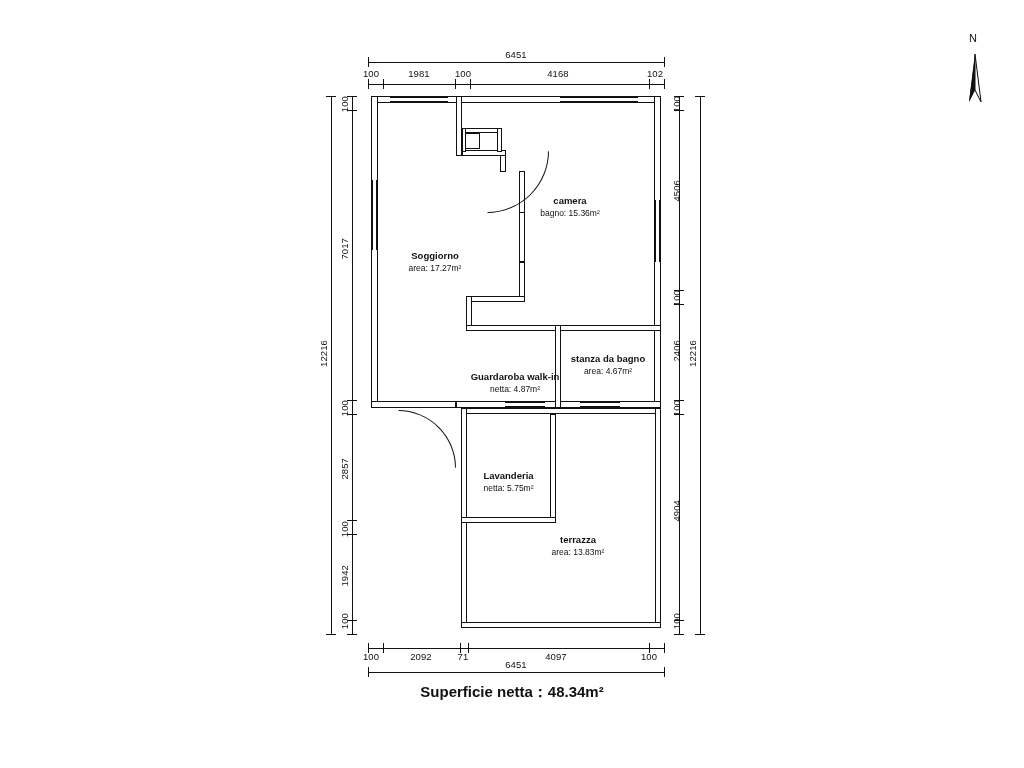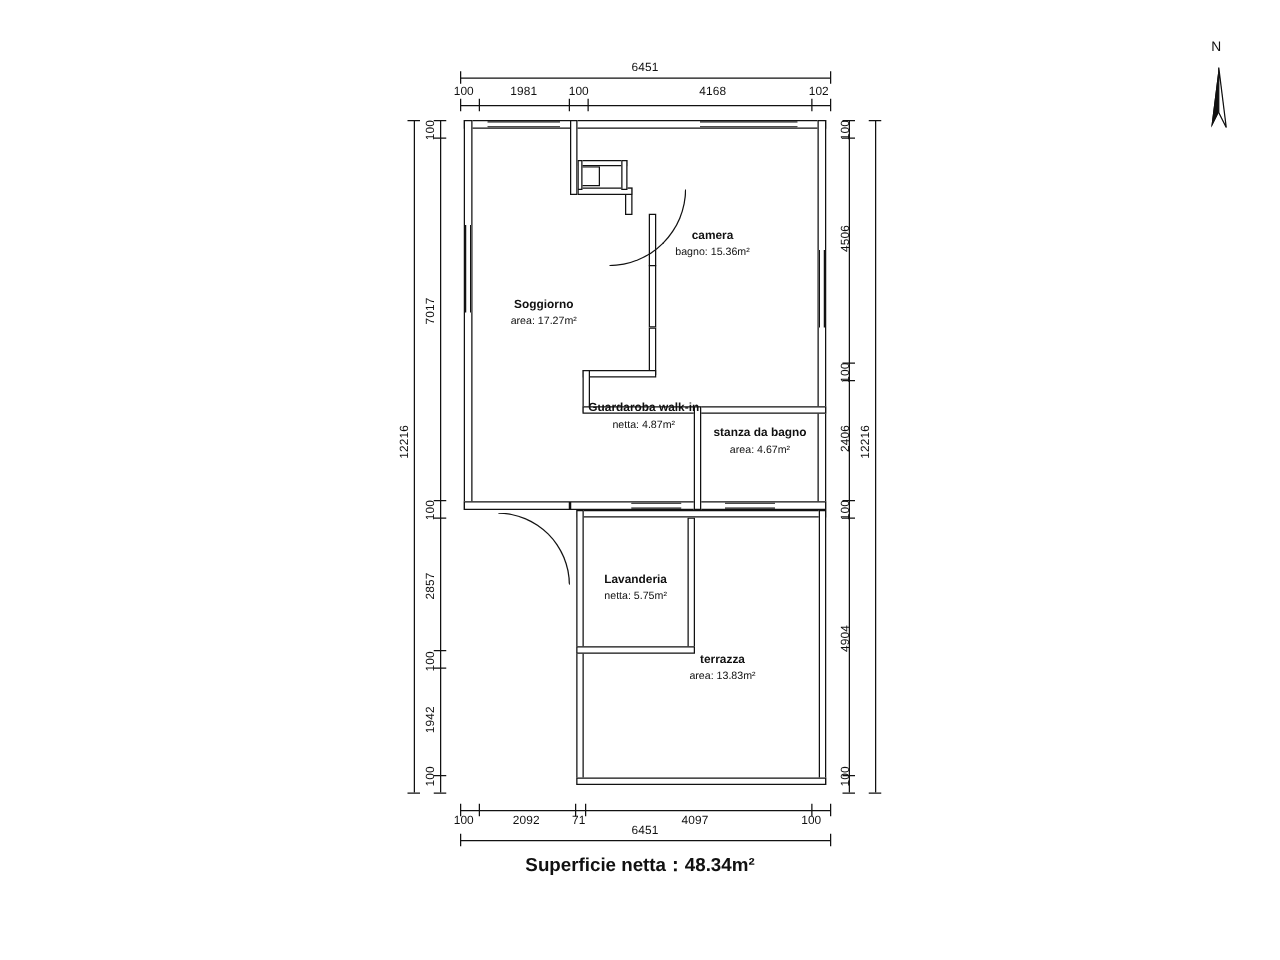--- a/index.html
+++ b/index.html
@@ -40,20 +40,21 @@
     background: #ffffff;
     border: 1px solid #111;
   }
   .room-label {
     position: absolute;
     text-align: center;
     font-size: 9.5px;
     color: #111;
     line-height: 1.35;
     white-space: nowrap;
+    margin-top: 12px;
   }
   .room-label .nm { font-weight: bold; display: block; font-size: 9.5px; }
   .room-label .ar { display: block; font-size: 8.5px; }
 
   
   .arc {
     position: absolute;
     border: 1px solid #111;
     border-radius: 50%;
     background: transparent;
@@ -102,21 +103,21 @@
     <div class="line-v" style="left:368px; top:79px; height:10px;"></div>
     <div class="line-v" style="left:383px; top:79px; height:10px;"></div>
     <div class="line-v" style="left:455px; top:79px; height:10px;"></div>
     <div class="line-v" style="left:470px; top:79px; height:10px;"></div>
     <div class="line-v" style="left:649px; top:79px; height:10px;"></div>
     <div class="line-v" style="left:664px; top:79px; height:10px;"></div>
 
     <div class="dim h" style="left:355px; top:68px; width:32px;">100</div>
     <div class="dim h" style="left:396px; top:68px; width:46px;">1981</div>
     <div class="dim h" style="left:447px; top:68px; width:32px;">100</div>
-    <div class="dim h" style="left:535px; top:68px; width:46px;text-align:right;">4168</div>
+    <div class="dim h" style="left:535px; top:68px; width:46px;">4168</div>
     <div class="dim h" style="left:639px; top:68px; width:32px;">102</div>
   </div>
 
   <div>
     <div class="line-h" style="left:368px; top:648px; width:296px;"></div>
     <div class="line-v" style="left:368px; top:643px; height:10px;"></div>
     <div class="line-v" style="left:383px; top:643px; height:10px;"></div>
     <div class="line-v" style="left:460px; top:643px; height:10px;"></div>
     <div class="line-v" style="left:468px; top:643px; height:10px;"></div>
     <div class="line-v" style="left:649px; top:643px; height:10px;"></div>
@@ -218,21 +219,21 @@
     <div class="wall" style="left:555px; top:325px; width:6px; height:83px;"></div>
 
     <div class="room-label" style="left:355px; top:238px; width:160px;">
       <span class="nm">Soggiorno</span>
       <span class="ar">area: 17.27m²</span>
     </div>
     <div class="room-label" style="left:490px; top:183px; width:160px;">
       <span class="nm">camera</span>
       <span class="ar">bagno: 15.36m²</span>
     </div>
-    <div class="room-label" style="left:440px; top:321px; width:150px;">
+    <div class="room-label" style="left:440px; top:359px; width:150px;">
       <span class="nm">Guardaroba walk-in</span>
       <span class="ar">netta: 4.87m²</span>
     </div>
     <div class="room-label" style="left:533px; top:341px; width:150px;">
       <span class="nm">stanza da bagno</span>
       <span class="ar">area: 4.67m²</span>
     </div>
 
     <div class="wall" style="left:461px; top:408px; width:200px; height:6px;"></div>
     <div class="wall" style="left:461px; top:408px; width:6px; height:220px;"></div>

